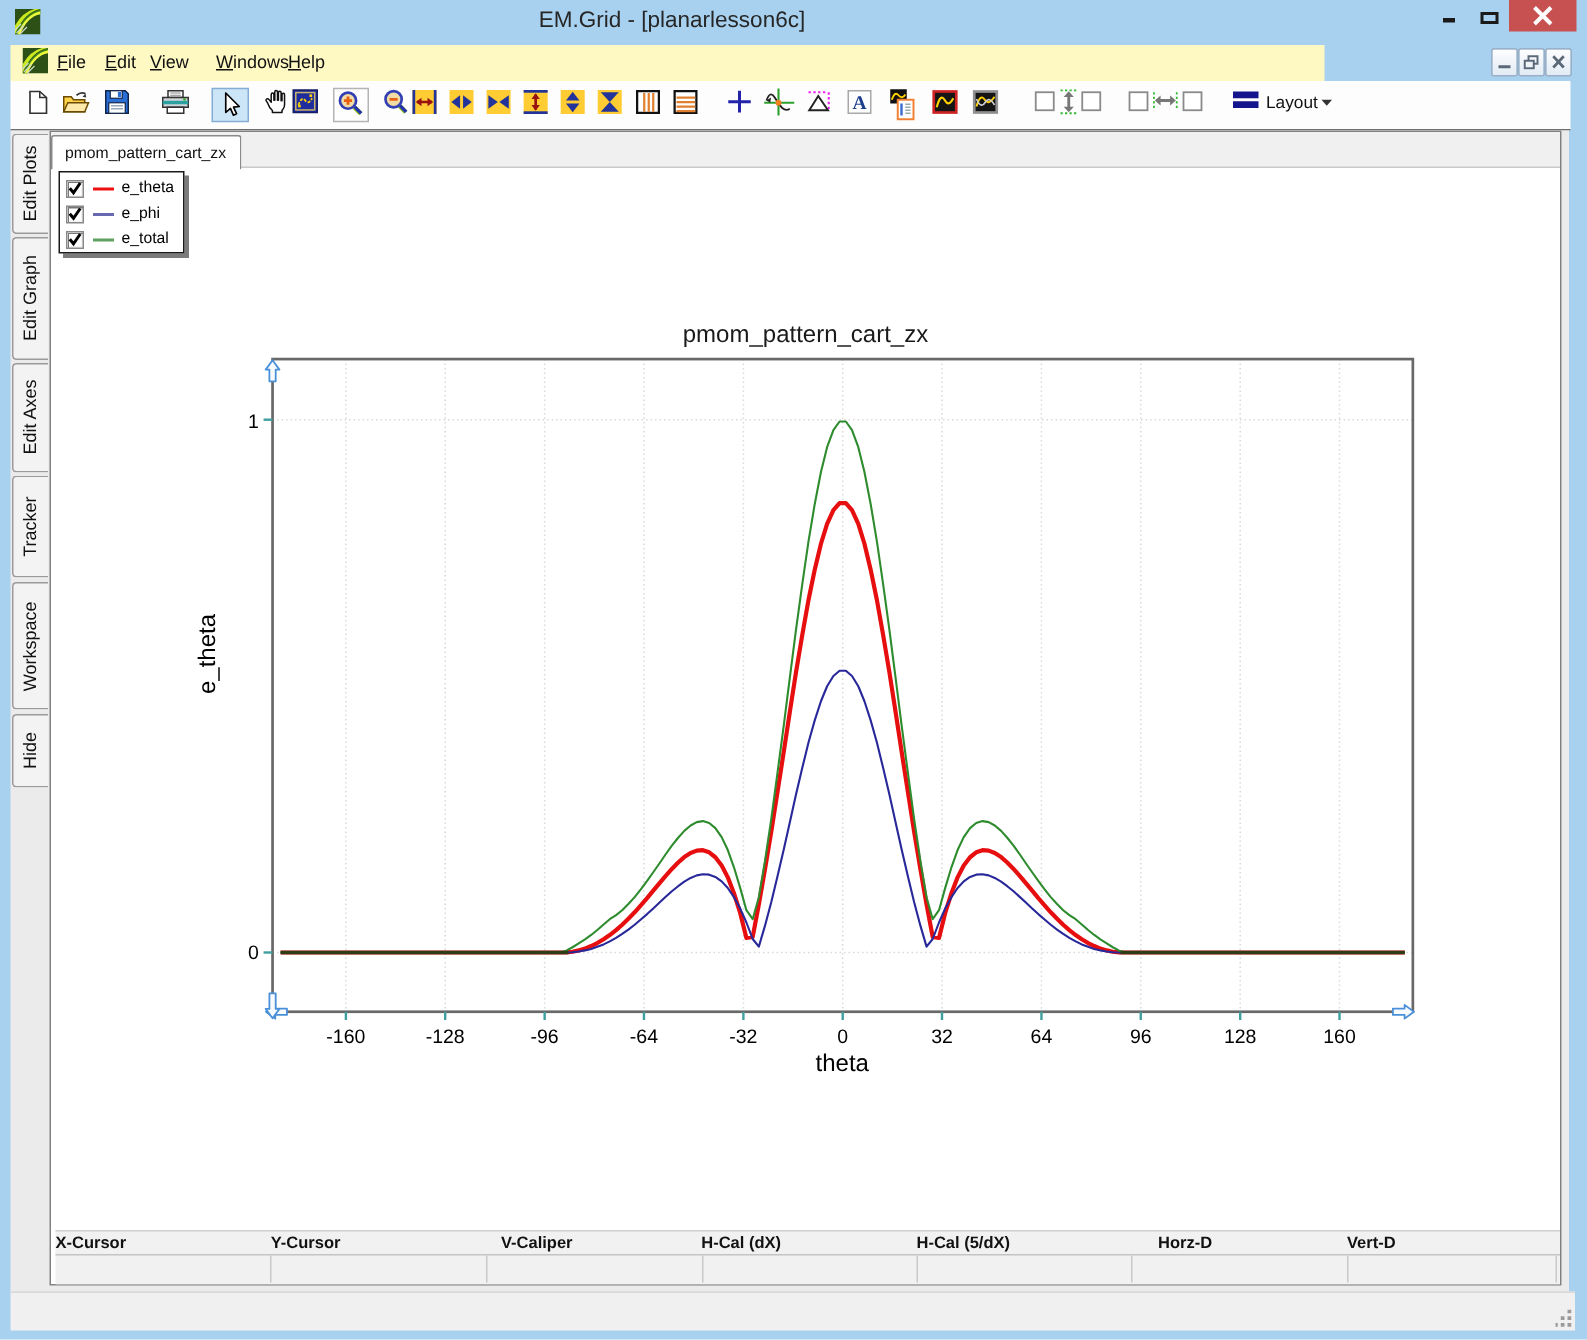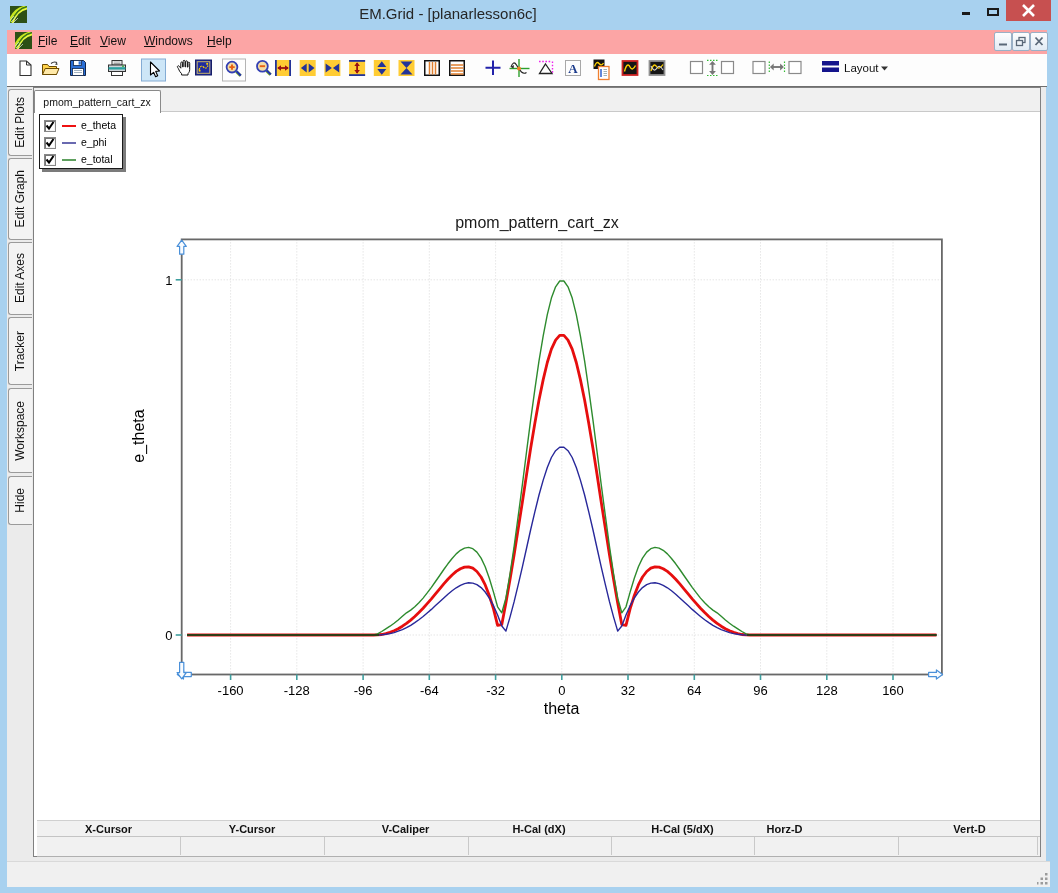--- a/index.html
+++ b/index.html
@@ -6,21 +6,21 @@
   body{width:1058px;height:893px;position:relative;overflow:hidden;
        font-family:"Liberation Sans",sans-serif;background:#a8d1ef;}
   .abs{position:absolute;}
   
   #titlebar{left:0;top:0;width:1058px;height:30px;background:#a8d1ef;}
   #title-text{left:0;top:5px;width:896px;text-align:center;font-size:15px;color:#262626;}
   #btn-min{left:962px;top:12px;width:8px;height:2.5px;background:#1a1a1a;}
   #btn-max{left:987px;top:8px;width:8px;height:4px;border:2px solid #1a1a1a;background:transparent;}
   #btn-close{left:1006px;top:0px;width:45px;height:21px;background:#c75050;}
   
-  #menubar{left:7px;top:30px;width:1040px;height:24px;background:#fca5a5;}
+  #menubar{left:7px;top:30px;width:876px;height:24px;background:#fef9c3;}
   .menu-item{top:4px;font-size:12px;color:#111;}
   .menu-item u{text-decoration-thickness:1px;}
   
   .mdib{top:2px;width:16px;height:17px;background:linear-gradient(#fdfdfe,#e2ebf4);
         border:1px solid #9ab0c6;border-radius:2px;}
   
   #toolbar{left:7px;top:54px;width:1040px;height:32px;background:#fdfdfd;border-bottom:1.5px solid #6e6e6e;}
   
   #client{left:7px;top:87px;width:1039px;height:774px;background:#ebebeb;}
   .vtab{position:absolute;left:0.5px;width:23px;background:#f3f3f3;border:1px solid #9a9a9a;
@@ -36,21 +36,21 @@
   
   #legend{left:5px;top:26px;width:82px;height:53px;background:#fff;border:1px solid #1a1a1a;
           box-shadow:3px 3px 0 rgba(90,90,90,0.8);}
   .lrow{position:absolute;left:4px;height:13px;}
   .lcheck{position:absolute;left:0;top:0;width:10px;height:10px;background:#fff;
           border:1px solid #888;box-shadow:inset 1px 1px 0 #777, inset -1px -1px 0 #f4f4f4;}
   .lline{position:absolute;left:18px;top:5px;width:14px;height:2px;}
   .llab{position:absolute;left:37px;top:-1px;font-size:10.5px;color:#000;}
   
   #btable{left:3px;top:732px;width:1003px;height:35px;background:#f1f1f1;border-top:1px solid #d0d0d0;}
-  .bh{position:absolute;top:2px;width:143px;text-align:center;font-size:11px;font-weight:bold;color:#111;}
+  .bh{position:absolute;top:2px;width:143px;font-size:11px;font-weight:bold;color:#111;}
   #brow{position:absolute;left:0;top:15px;width:1003px;height:19px;border-top:1px solid #c4c4c4;
         border-bottom:1px solid #b0b0b0;}
   .bcell{position:absolute;top:0;height:18px;border-right:1px solid #c9c9c9;}
   
   #statusbar{left:7px;top:861px;width:1043px;height:25px;background:#f0f0f0;border-top:1px solid #d9d9d9;}
 </style>
 </head>
 <body>
 <div class="abs" id="titlebar"></div>
 <div class="abs" id="title-text">EM.Grid - [planarlesson6c]</div>
@@ -71,21 +71,21 @@
       <rect width="17" height="17" fill="#2d5016"></rect>
       <path d="M17 0 Q6 2 0 17 L0 11 Q5 2 13 0 Z" fill="#c8e820"></path>
       <path d="M17 3 Q8 5 3 17 L0 17 Q6 3 17 0 Z" fill="#3f7d1a"></path>
       <path d="M17 1.5 Q7 3.5 1.5 17 L3.5 17 Q8 5 17 3.5 Z" fill="#eaf93c"></path>
       <path d="M0 14 L4 10 M1 16 L6 11 M3 17 L8 12" stroke="#cfd8c8" stroke-width="0.8"></path>
     </svg>
   <div class="abs menu-item" style="left:31px"><u>F</u>ile</div>
   <div class="abs menu-item" style="left:63px"><u>E</u>dit</div>
   <div class="abs menu-item" style="left:93px"><u>V</u>iew</div>
   <div class="abs menu-item" style="left:137px"><u>W</u>indows</div>
-  <div class="abs menu-item" style="left:200px"><u>H</u>elp</div>
+  <div class="abs menu-item" style="left:185px"><u>H</u>elp</div>
   <div class="abs mdib" style="left:987px"><svg width="16" height="17">
         <path d="M4 11.5 H12" stroke="#5a6878" stroke-width="2"></path>
       </svg></div>
   <div class="abs mdib" style="left:1005px"><svg width="16" height="17">
         <rect x="6" y="4.5" width="6" height="5" fill="none" stroke="#5a6878" stroke-width="1.3"></rect>
         <rect x="3.5" y="7.5" width="6" height="5" fill="#eef3f8" stroke="#5a6878" stroke-width="1.3"></rect>
       </svg></div>
   <div class="abs mdib" style="left:1023px"><svg width="16" height="17">
         <path d="M4.5 4.5 L11.5 12 M11.5 4.5 L4.5 12" stroke="#5a6878" stroke-width="1.8"></path>
       </svg></div>
@@ -138,21 +138,21 @@
           <div class="lline" style="background:#5ea05e"></div>
           <div class="llab">e_total</div>
         </div>
     </div>
     <div class="abs" id="btable">
       <div class="bh" style="left:0px">X-Cursor</div>
       <div class="bh" style="left:143.5px">Y-Cursor</div>
       <div class="bh" style="left:297px">V-Caliper</div>
       <div class="bh" style="left:430.5px">H-Cal (dX)</div>
       <div class="bh" style="left:574px">H-Cal (5/dX)</div>
-      <div class="bh" style="left:676px">Horz-D</div>
+      <div class="bh" style="left:735px">Horz-D</div>
       <div class="bh" style="left:861px">Vert-D</div>
       <div id="brow">
         <div class="bcell" style="left:0;width:143px"></div>
         <div class="bcell" style="left:144px;width:143px"></div>
         <div class="bcell" style="left:288px;width:143px"></div>
         <div class="bcell" style="left:431px;width:143px"></div>
         <div class="bcell" style="left:574px;width:143px"></div>
         <div class="bcell" style="left:718px;width:143px"></div>
         <div class="bcell" style="left:861px;width:139px"></div>
       </div>

